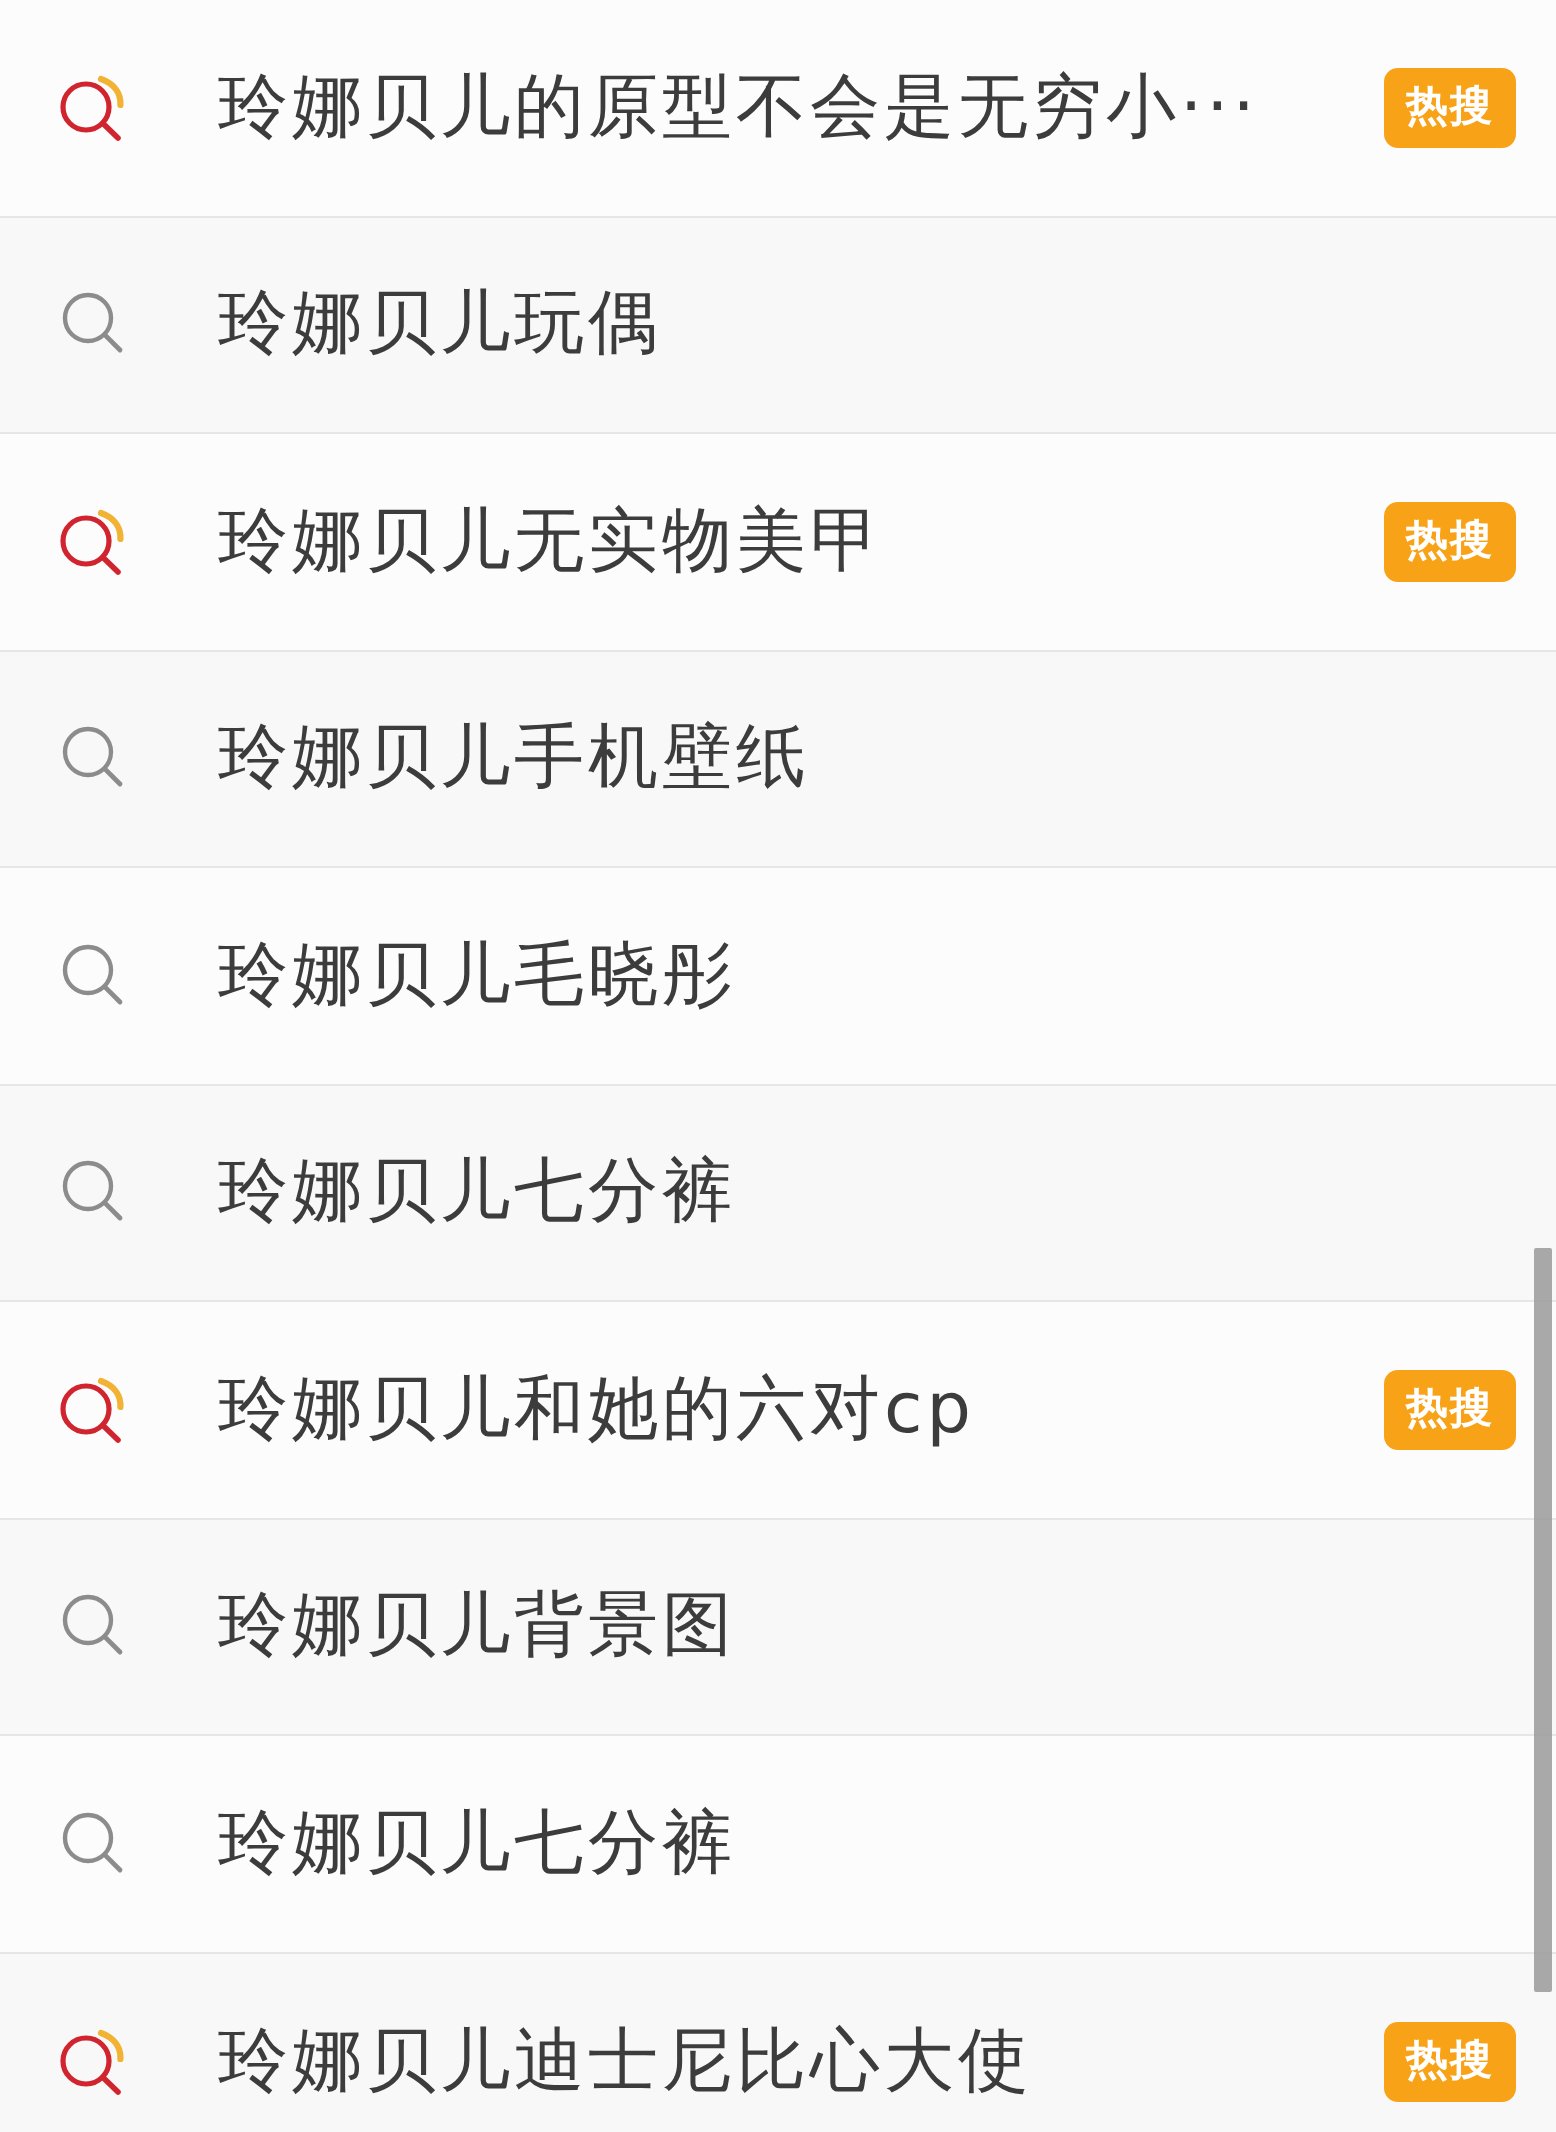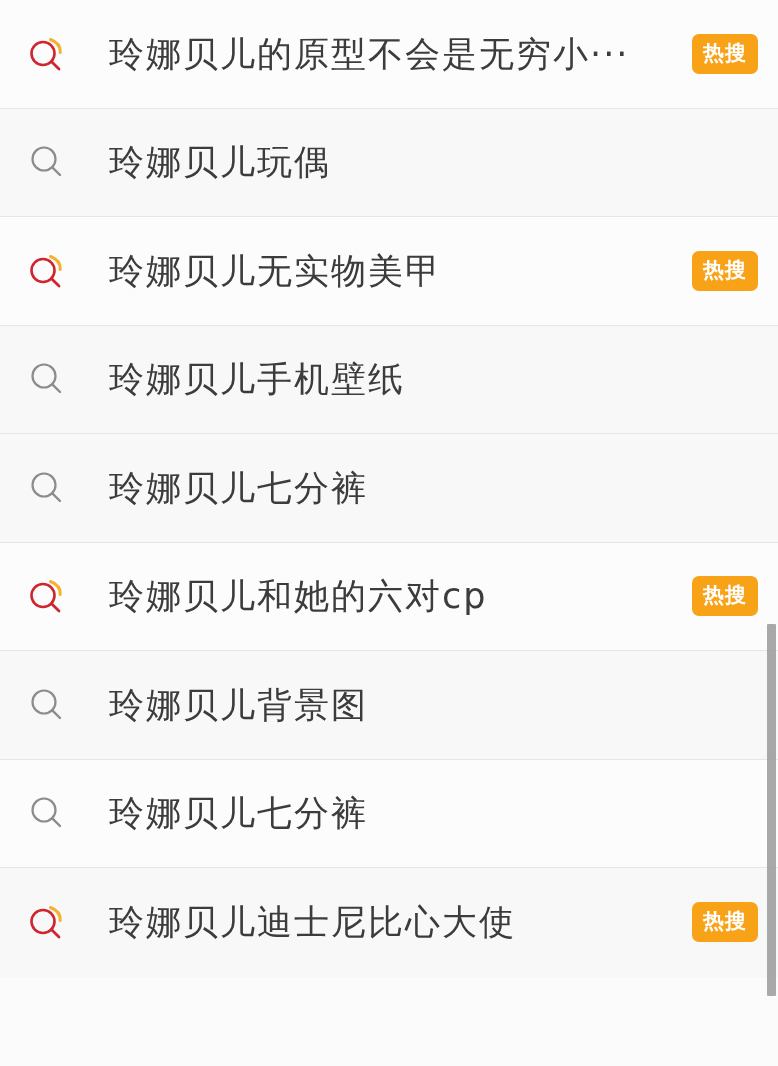--- a/index.html
+++ b/index.html
@@ -150,20 +150,30 @@
       <div class="suggest-row alt">
         <span class="icon-wrap">
           <svg width="46" height="46" viewBox="0 0 46 46" aria-hidden="true">
             <circle cx="20" cy="20" r="11.5" fill="none" stroke="#8c8c8c" stroke-width="2.2"></circle>
             <line x1="28.3" y1="28.3" x2="36" y2="36" stroke="#8c8c8c" stroke-width="2.4" stroke-linecap="round"></line>
           </svg>
         </span>
         <span class="query-text">玲娜贝儿手机壁纸</span>
         <span class="hot-badge hidden"></span>
       </div>
+      <div class="suggest-row">
+        <span class="icon-wrap">
+          <svg width="46" height="46" viewBox="0 0 46 46" aria-hidden="true">
+            <circle cx="20" cy="20" r="11.5" fill="none" stroke="#8c8c8c" stroke-width="2.2"></circle>
+            <line x1="28.3" y1="28.3" x2="36" y2="36" stroke="#8c8c8c" stroke-width="2.4" stroke-linecap="round"></line>
+          </svg>
+        </span>
+        <span class="query-text">玲娜贝儿毛晓彤</span>
+        <span class="hot-badge hidden"></span>
+      </div>
       <div class="suggest-row alt">
         <span class="icon-wrap">
           <svg width="46" height="46" viewBox="0 0 46 46" aria-hidden="true">
             <circle cx="20" cy="20" r="11.5" fill="none" stroke="#8c8c8c" stroke-width="2.2"></circle>
             <line x1="28.3" y1="28.3" x2="36" y2="36" stroke="#8c8c8c" stroke-width="2.4" stroke-linecap="round"></line>
           </svg>
         </span>
         <span class="query-text">玲娜贝儿七分裤</span>
         <span class="hot-badge hidden"></span>
       </div>

